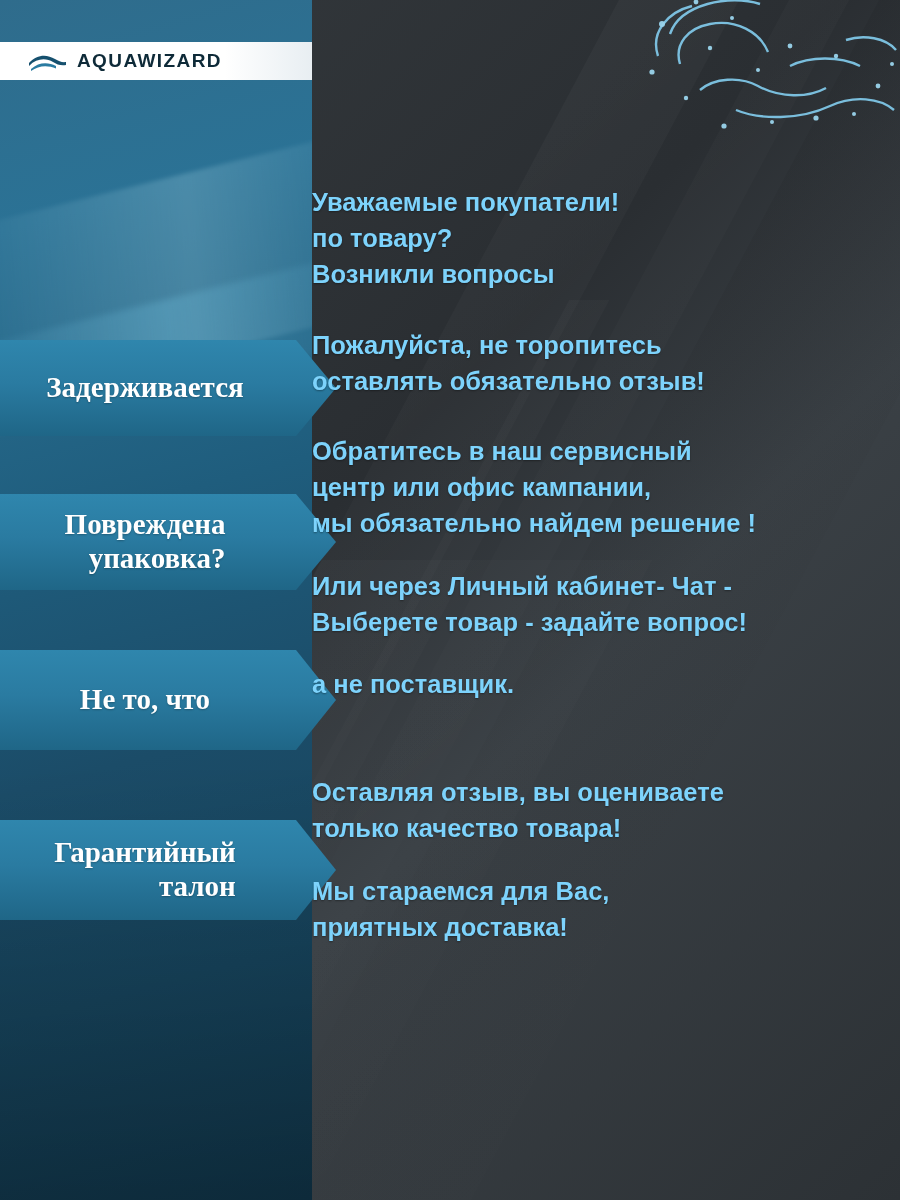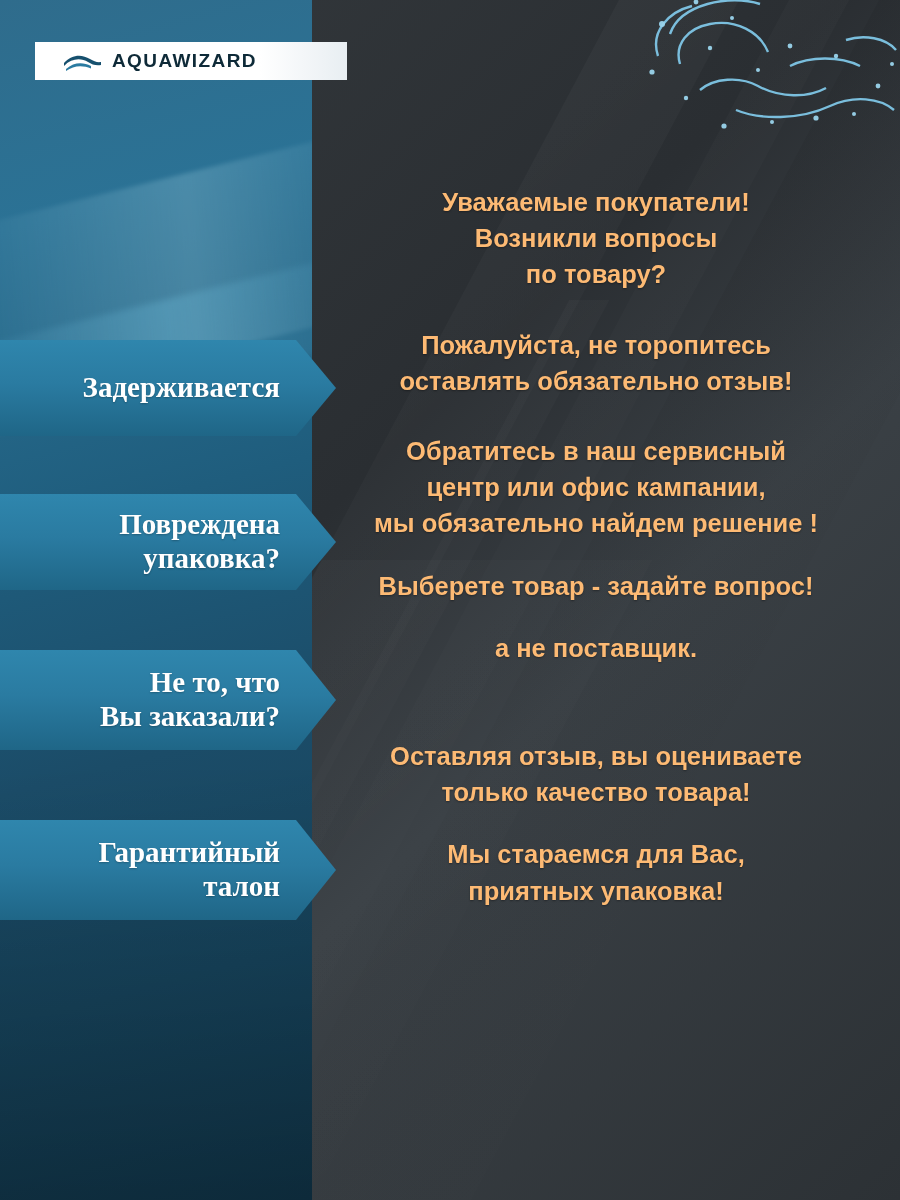--- a/index.html
+++ b/index.html
@@ -76,21 +76,20 @@
   .logo-box {
     position: absolute;
     left: 0; top: 42px;
     width: 312px; height: 38px;
     background: linear-gradient(90deg, #ffffff 0%, #ffffff 72%, #e8eef2 100%);
     display: flex;
     align-items: center;
     gap: 9px;
     padding-left: 28px;
     box-sizing: border-box;
-    margin-left: 35px;
   }
   .logo-mark { display: block; }
   .logo-text {
     font-family: "Liberation Sans", sans-serif;
     font-weight: 700;
     font-size: 19px;
     letter-spacing: 1.4px;
     color: #0e2a38;
     white-space: nowrap;
   }
@@ -104,42 +103,42 @@
     left: 0;
     width: 336px;
     color: #ffffff;
     font-family: "Liberation Serif", serif;
     font-weight: 700;
     font-size: 29px;
     line-height: 1.16;
     text-align: right;
     display: flex;
     align-items: center;
-    justify-content: flex-end;
+    justify-content: center;
     box-sizing: border-box;
     padding: 8px 56px 8px 10px;
     background: linear-gradient(180deg, #2f86ad 0%, #2a7ba1 45%, #1f6687 100%);
     clip-path: polygon(0 0, 296px 0, 336px 50%, 296px 100%, 0 100%);
     box-shadow: 0 2px 6px rgba(0,0,0,0.35);
     text-shadow: 0 1px 2px rgba(0,0,0,0.25);
   }
   .tab span { display: block; }
   .tab-1 { top: 340px;  height: 96px; }
   .tab-2 { top: 494px;  height: 96px; }
   .tab-3 { top: 650px;  height: 100px; }
   .tab-4 { top: 820px;  height: 100px; }
 
   
   .copy {
     position: absolute;
     right: 20px;
     top: 150px;
     width: 568px;
-    text-align: center;
-    color: #fdba74;
+    text-align: left;
+    color: #7dd3fc;
     font-family: "Liberation Sans", sans-serif;
     font-weight: 700;
     font-size: 25.5px;
     line-height: 1.42;
     text-shadow: 0 1px 2px rgba(0,0,0,0.35);
   }
   .para { margin: 0 0 26px 0; }
   .para.gap-lg { margin-bottom: 34px; }
   .para.gap-xl { margin-bottom: 72px; }
 </style>
@@ -205,69 +204,69 @@
   </div>
   <div class="tab tab-2">
     <div>
       <span>Повреждена</span>
       <span>упаковка?</span>
     </div>
   </div>
   <div class="tab tab-3">
     <div>
       <span>Не то, что</span>
-      <span>Вы заказали?</span>
     </div>
   </div>
   <div class="tab tab-4">
     <div>
       <span>Гарантийный</span>
       <span>талон</span>
     </div>
   </div>
 
   <div class="copy">
 
     <p class="para gap-lg">
       </p>
       <div>Уважаемые покупатели!</div>
+      <div>по товару?</div>
       <div>Возникли вопросы</div>
-      <div>по товару?</div>
     <p></p>
 
     <p class="para gap-lg">
       </p>
       <div>Пожалуйста, не торопитесь</div>
       <div>оставлять обязательно отзыв!</div>
     <p></p>
 
     <p class="para gap-lg">
       </p>
       <div>Обратитесь в наш сервисный</div>
       <div>центр или офис кампании,</div>
       <div>мы обязательно найдем решение !</div>
     <p></p>
 
     <p class="para">
       </p>
+      <div>Или через Личный кабинет- Чат -</div>
       <div>Выберете товар - задайте вопрос!</div>
     <p></p>
 
     <p class="para">
       </p>
       <div>а не поставщик.</div>
     <p></p>
 
     <p class="para gap-xl">
       </p>
       <div>Оставляя отзыв, вы оцениваете</div>
       <div>только  качество товара!</div>
     <p></p>
 
     <p class="para">
       </p>
       <div>Мы стараемся для Вас,</div>
-      <div>приятных упаковка!</div>
+      <div>приятных доставка!</div>
     <p></p>
 
   </div>
 
 </div>
 
 </body></html>

